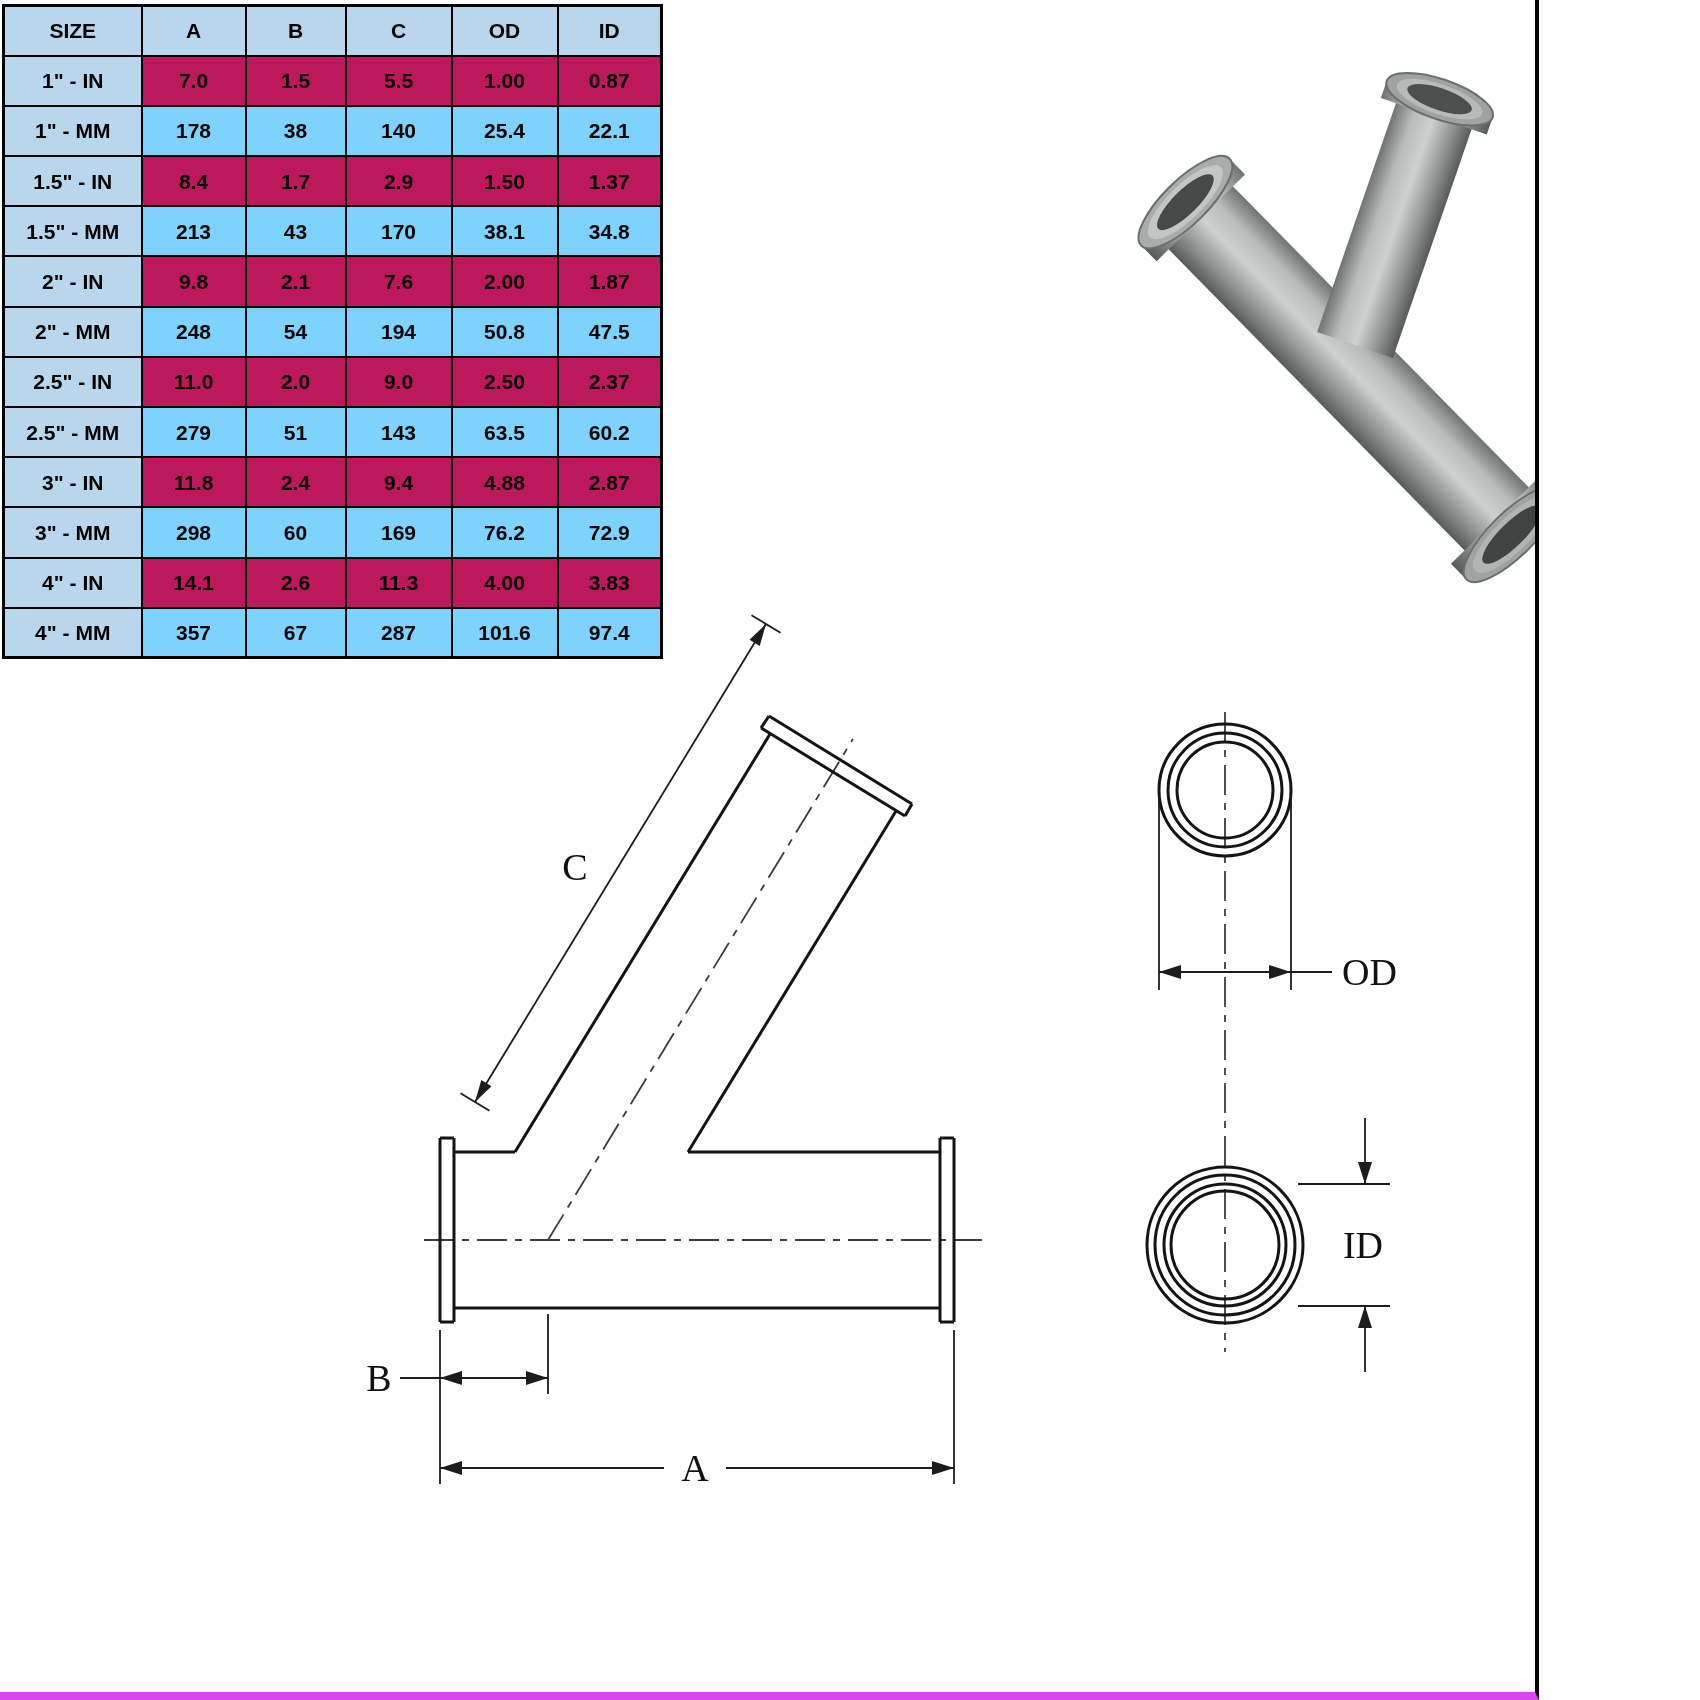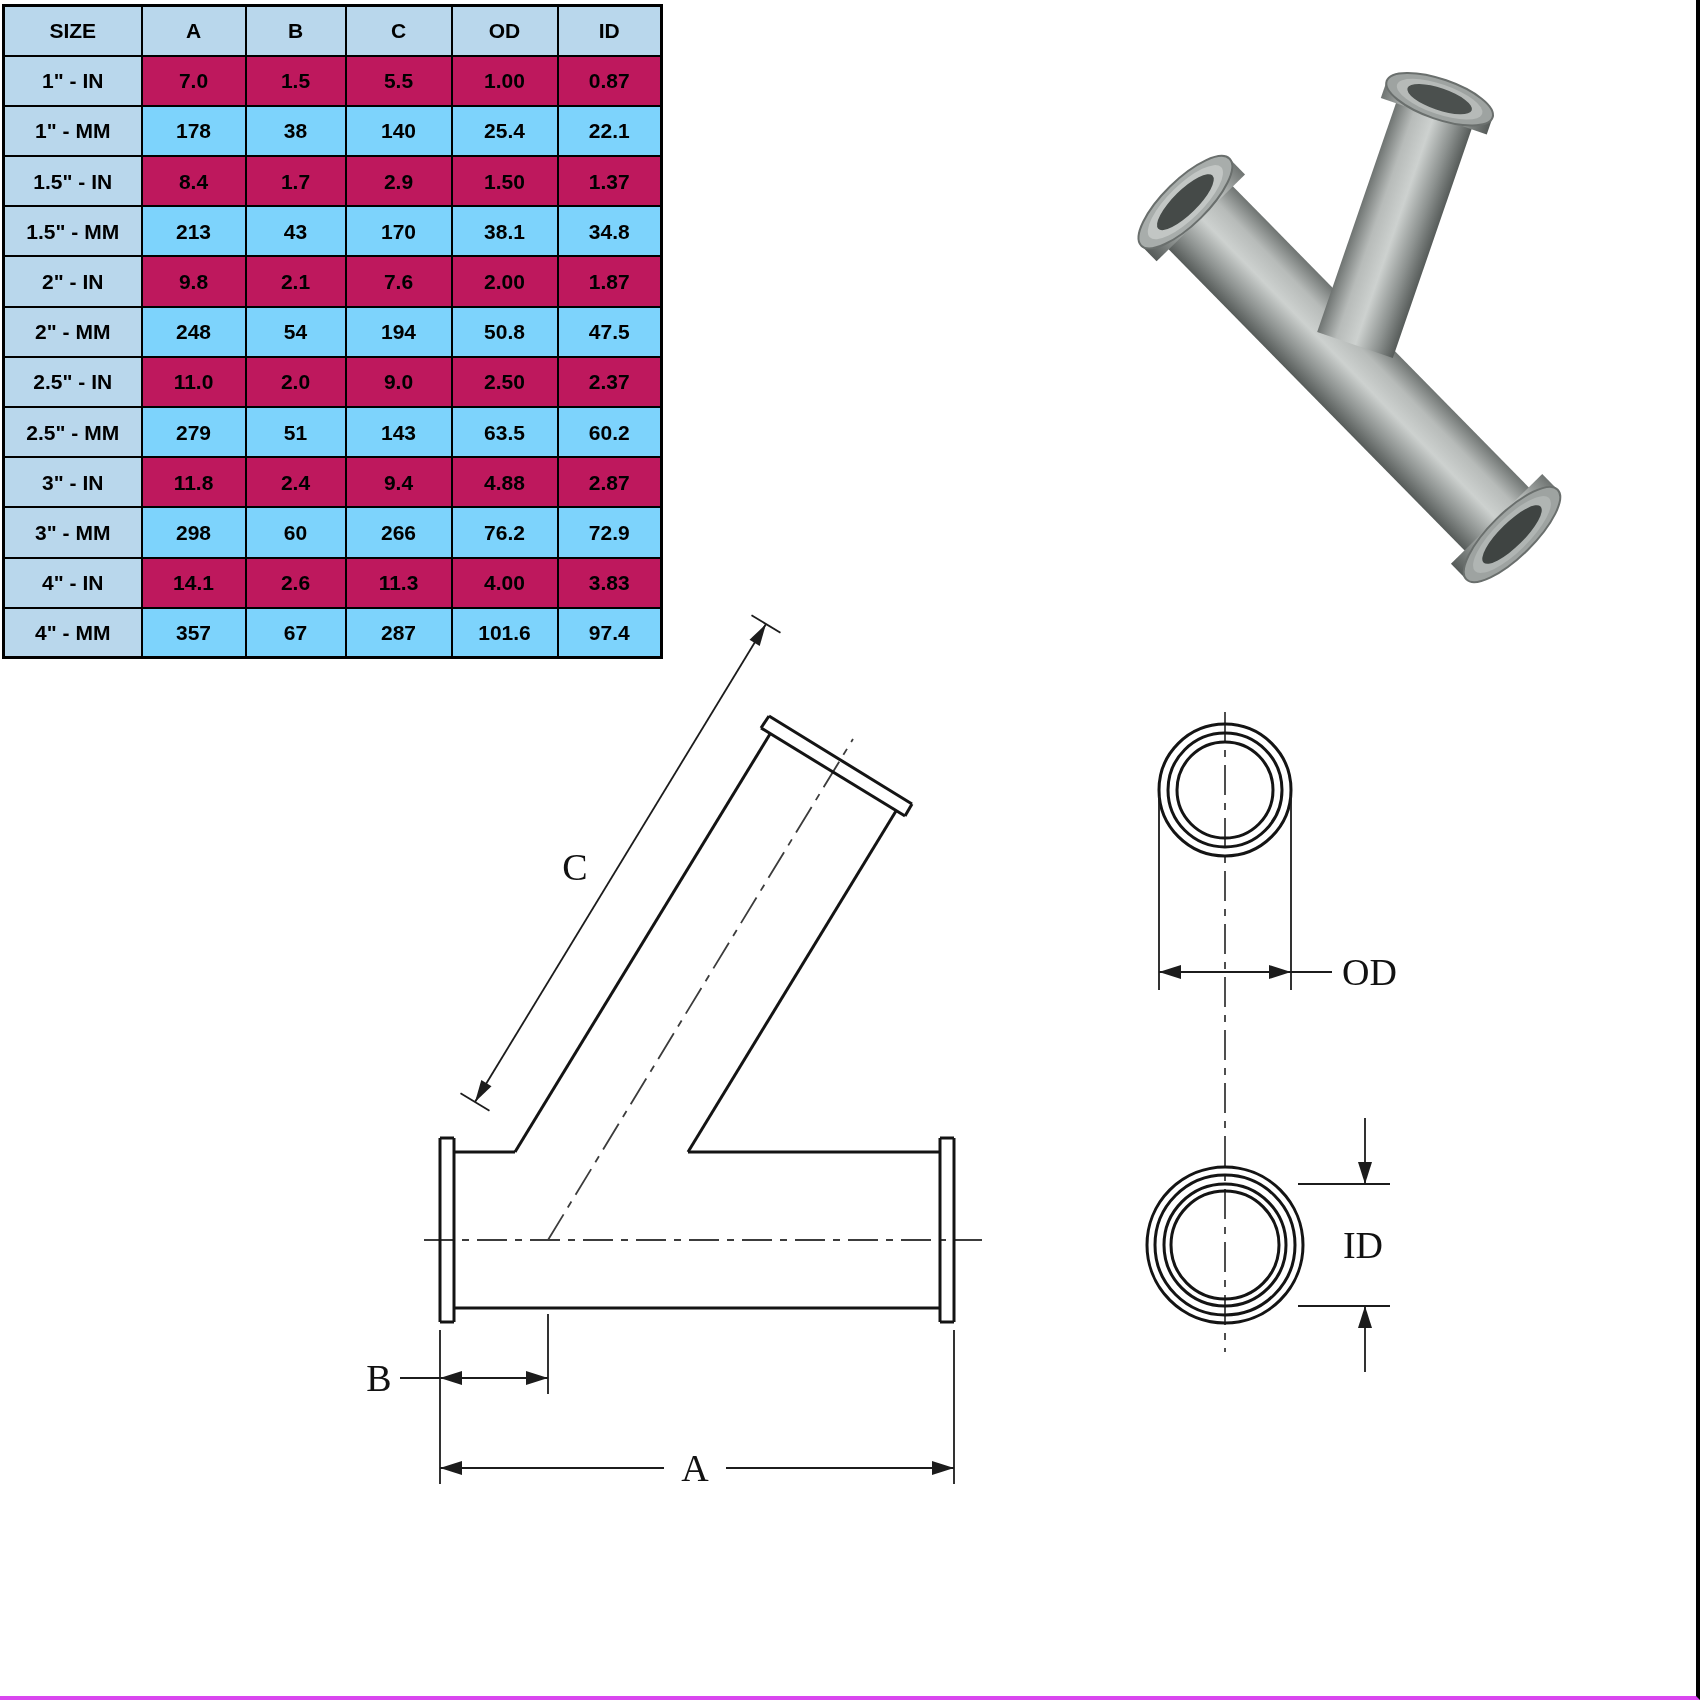--- a/index.html
+++ b/index.html
@@ -1,19 +1,19 @@
 <!DOCTYPE html>
 <html><head>
 <meta charset="utf-8">
 <style>
   *{box-sizing:border-box;margin:0;padding:0}
   html,body{background:#ffffff}
   body{width:1700px;height:1700px;font-family:"Liberation Sans",sans-serif}
-  .page{position:relative;width:1700px;height:1700px;background:#fff;overflow:hidden;
-        border-right:4px solid #000;border-bottom:4px solid #d946ef}
+  .page{position:relative;width:1539px;height:1700px;background:#fff;overflow:hidden;
+        border-right:4px solid #000;border-bottom:8px solid #d946ef}
 
   
   table.size-table{position:absolute;left:2px;top:4px;width:658px;border-collapse:collapse;
     table-layout:fixed;text-align:center;font-weight:bold;color:#000;border:3px solid #000}
   .size-table th,.size-table td{border:2.5px solid #000;height:50.2px;font-size:21px;
     line-height:1;vertical-align:middle}
   .size-table thead th{background:#b9d7ec}
   .size-table tbody th{background:#b9d7ec}
   tr.row-in td{background:#be185d}
   tr.row-mm td{background:#7dd3fc}
@@ -124,21 +124,21 @@
           <td>11.8</td>
           <td>2.4</td>
           <td>9.4</td>
           <td>4.88</td>
           <td>2.87</td>
         </tr>
         <tr class="row-mm">
           <th>3" - MM</th>
           <td>298</td>
           <td>60</td>
-          <td>266</td>
+          <td>169</td>
           <td>76.2</td>
           <td>72.9</td>
         </tr>
         <tr class="row-in">
           <th>4" - IN</th>
           <td>14.1</td>
           <td>2.6</td>
           <td>11.3</td>
           <td>4.00</td>
           <td>3.83</td>

